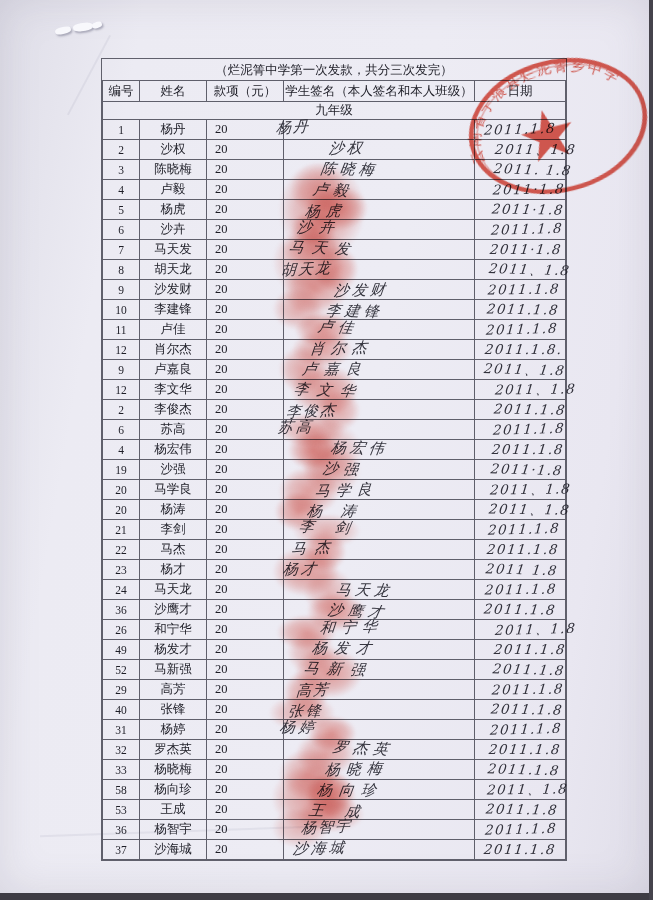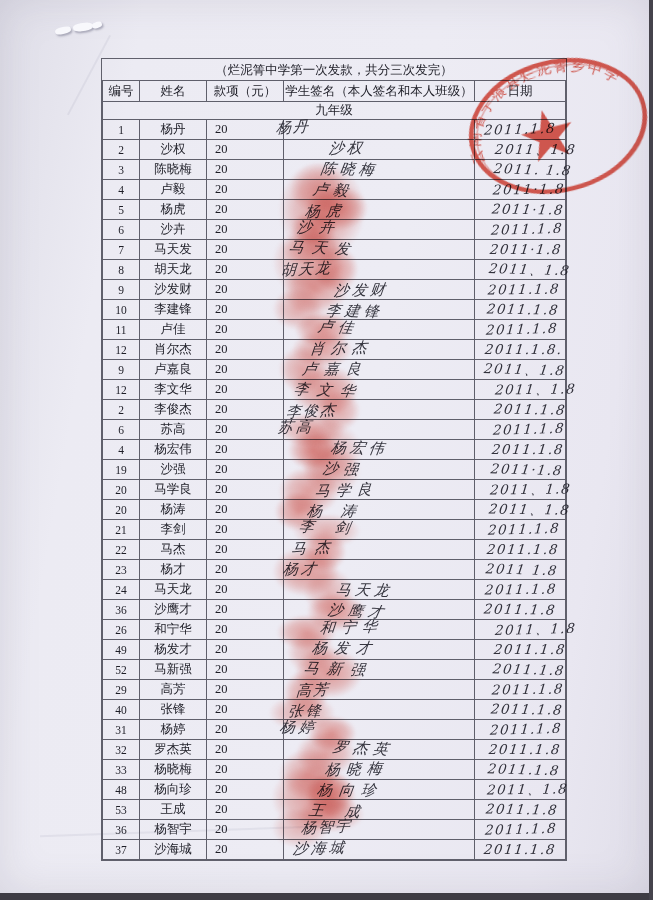--- a/index.html
+++ b/index.html
@@ -321,21 +321,21 @@
             <td class="cell date"><span class="hw hw-date" style="transform: translate(2px, 0px) rotate(0deg) skewX(-6deg);">2011.1.8</span></td>
           </tr>
           <tr>
             <td class="cell no">33</td>
             <td class="cell name">杨晓梅</td>
             <td class="cell amt">20</td>
             <td class="cell sig"><span class="hw hw-sig" style="letter-spacing: 6px; transform: translate(41px, 0px) rotate(-2deg) skewX(-7deg);">杨晓梅</span></td>
             <td class="cell date"><span class="hw hw-date" style="transform: translate(1px, 0px) rotate(1.6deg) skewX(-6deg);">2011.1.8</span></td>
           </tr>
           <tr>
-            <td class="cell no">48</td>
+            <td class="cell no">58</td>
             <td class="cell name">杨向珍</td>
             <td class="cell amt">20</td>
             <td class="cell sig"><span class="hw hw-sig" style="letter-spacing: 7px; transform: translate(33px, 1px) rotate(0deg) skewX(-7deg);">杨向珍</span></td>
             <td class="cell date"><span class="hw hw-date" style="transform: translate(0px, 0px) rotate(-0.8deg) skewX(-6deg);">2011、1.8</span></td>
           </tr>
           <tr>
             <td class="cell no">53</td>
             <td class="cell name">王成</td>
             <td class="cell amt">20</td>
             <td class="cell sig"><span class="hw hw-sig" style="letter-spacing: 8px; transform: translate(25px, 2px) rotate(2deg) skewX(-7deg);">王 成</span></td>

